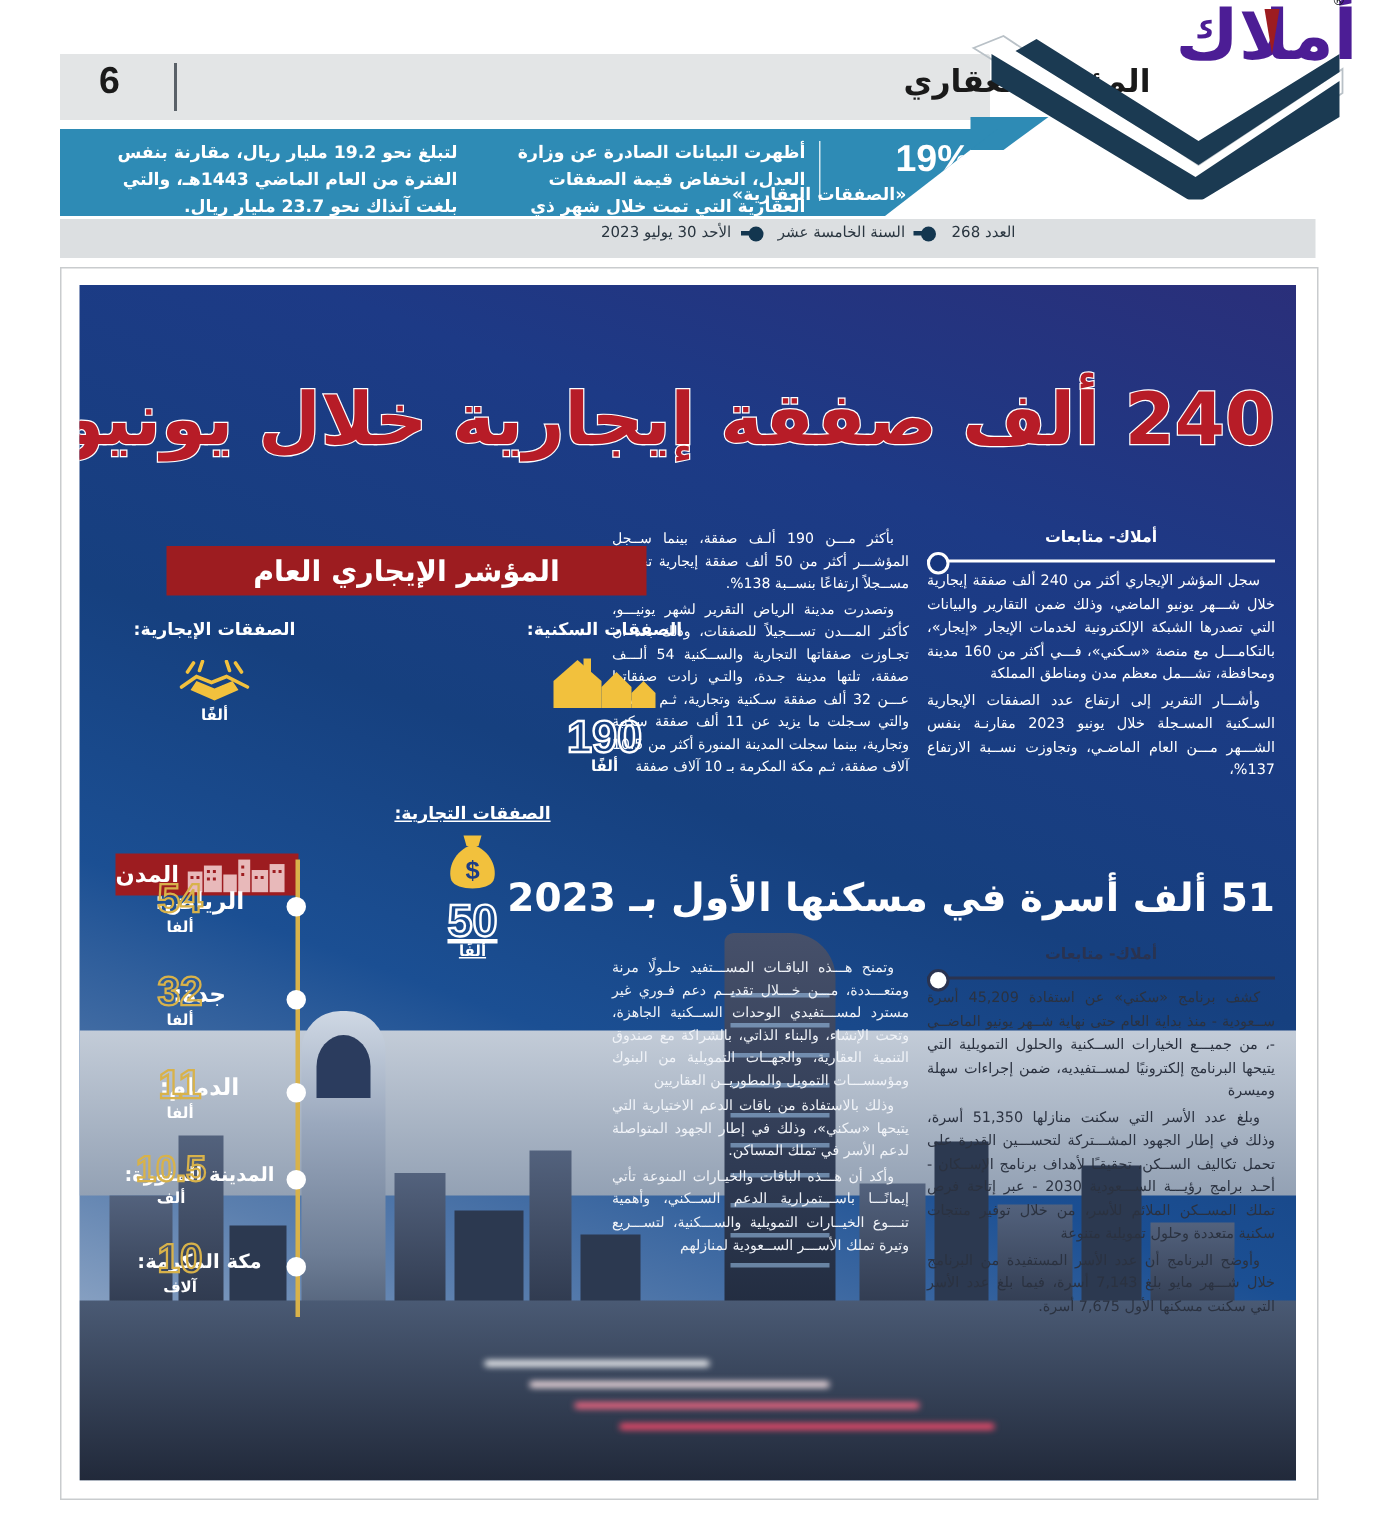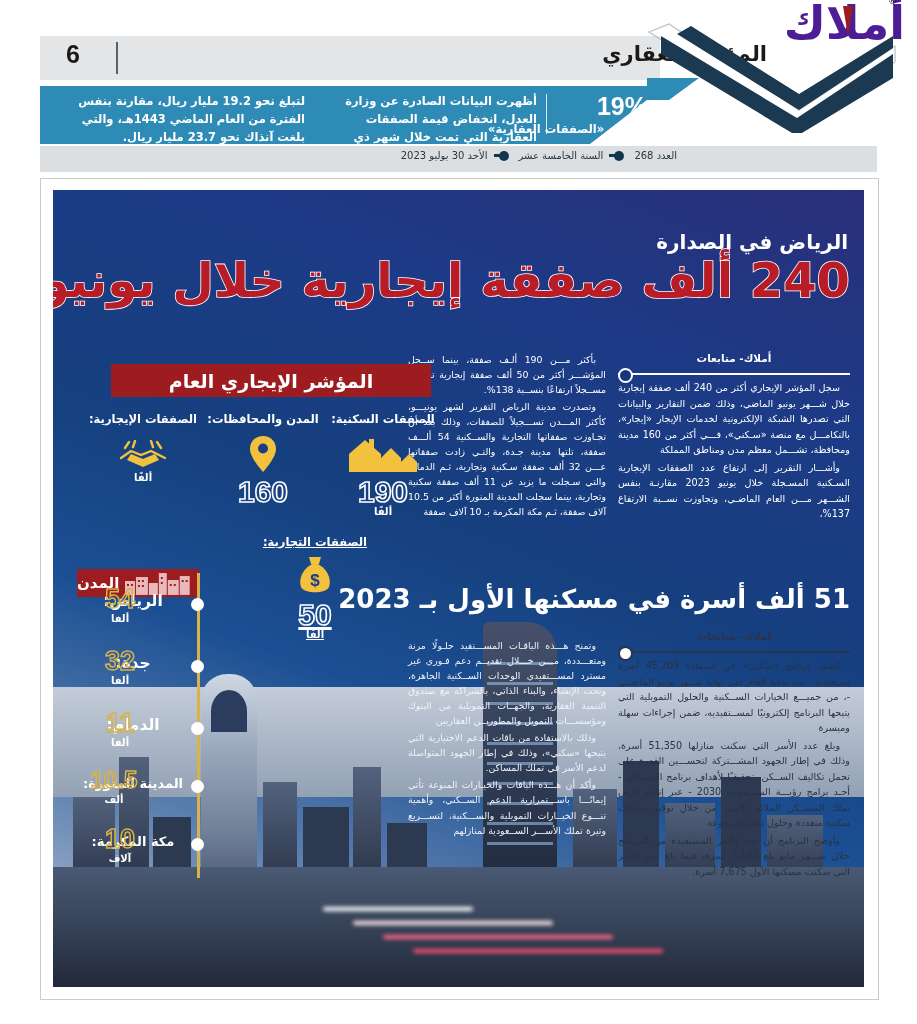--- a/index.html
+++ b/index.html
@@ -198,21 +198,21 @@
 
   
   .rentbox-title{
     position:absolute;left:58px;top:174px;width:320px;height:33px;
     background:#9d1c20;color:#fff;
     display:flex;align-items:center;justify-content:center;
     font-size:19px;font-weight:bold;
   }
   .stats-row{
     position:absolute;left:30px;top:222px;width:380px;height:120px;
-    display:flex;flex-direction:row-reverse;justify-content:flex-start;
+    display:flex;flex-direction:row-reverse;justify-content:space-between;
   }
   .stat{width:120px;text-align:center;color:#fff;}
   .stat-label{font-size:11.5px;font-weight:bold;margin-bottom:6px;}
   .stat-icon{height:42px;display:flex;align-items:flex-end;justify-content:center;}
   .stat-num{
     font-size:30px;font-weight:bold;color:transparent;
     -webkit-text-stroke:1.6px #ffffff;
     font-family:"Liberation Sans",sans-serif;
     line-height:1.05;margin-top:2px;
   }
@@ -345,21 +345,20 @@
         <div class="bldg lit" style="left:612px;bottom:100px;width:50px;height:84px;"></div>
         <div class="bldg" style="left:668px;bottom:100px;width:40px;height:110px;"></div>
         <div class="bldg lit" style="left:714px;bottom:100px;width:56px;height:72px;"></div>
         <div class="photo-road"></div>
         <div class="light-trail" style="left:300px;bottom:62px;width:200px;background:#ffe8ea;"></div>
         <div class="light-trail" style="left:330px;bottom:48px;width:230px;background:#ff6a85;"></div>
         <div class="light-trail" style="left:360px;bottom:34px;width:250px;background:#ff4d6d;"></div>
         <div class="light-trail" style="left:270px;bottom:76px;width:150px;background:#ffffff;"></div>
       </div>
 
-      <div class="kicker">الرياض في الصدارة</div>
       <div class="headline1">240 ألف صفقة إيجارية خلال يونيو</div>
 
       <div class="art1-right">
         <div class="byline">أملاك- متابعات</div>
         <div class="byline-rule">
           <span class="line"></span>
             <span class="knob"></span>
         </div>
         <div class="col-text">
           <p>سجل المؤشر الإيجاري أكثر من 240 ألف صفقة إيجارية خلال شـــهر يونيو الماضي، وذلك ضمن التقارير والبيانات التي تصدرها الشبكة الإلكترونية لخدمات الإيجار «إيجار»، بالتكامـــل مع منصة «سـكني»، فـــي أكثر من 160 مدينة ومحافظة، تشـــمل معظم مدن ومناطق المملكة</p>
@@ -386,31 +385,20 @@
                 <path d="M6 18 L16 11 L26 15 L36 11 L50 18"></path>
                 <path d="M18 18 L26 22 L34 18"></path>
                 <path d="M10 8 L14 2 M18 7 L20 1 M38 7 L36 1 M46 8 L42 2"></path>
               </g>
               <path d="M16 14 L28 19 L40 14 L44 20 L28 27 L12 20 Z" fill="#f2c13d"></path>
             </svg>
           </div>
           <div class="stat-unit">ألفًا</div>
         </div>
 
-        <div class="stat">
-          <div class="stat-label">المدن والمحافظات:</div>
-          <div class="stat-icon">
-            <svg width="30" height="40" viewBox="0 0 30 40">
-              <path d="M15 2 C7 2 2 8 2 15 C2 24 15 38 15 38 C15 38 28 24 28 15 C28 8 23 2 15 2 Z" fill="#f2c13d"></path>
-              <circle cx="15" cy="14.5" r="5" fill="#1c3d86"></circle>
-            </svg>
-          </div>
-          <div class="stat-num">160</div>
-          <div class="stat-unit"></div>
-        </div>
 
         <div class="stat">
           <div class="stat-label">الصفقات السكنية:</div>
           <div class="stat-icon">
             <svg width="72" height="40" viewBox="0 0 72 40">
               <path d="M2 20 L18 6 L34 20 L34 38 L2 38 Z" fill="#f2c13d"></path>
               <path d="M34 24 L44 14 L54 24 L54 38 L34 38 Z" fill="#f2c13d"></path>
               <path d="M54 28 L62 20 L70 28 L70 38 L54 38 Z" fill="#f2c13d"></path>
               <rect x="22" y="5" width="5" height="9" fill="#f2c13d"></rect>
             </svg>

